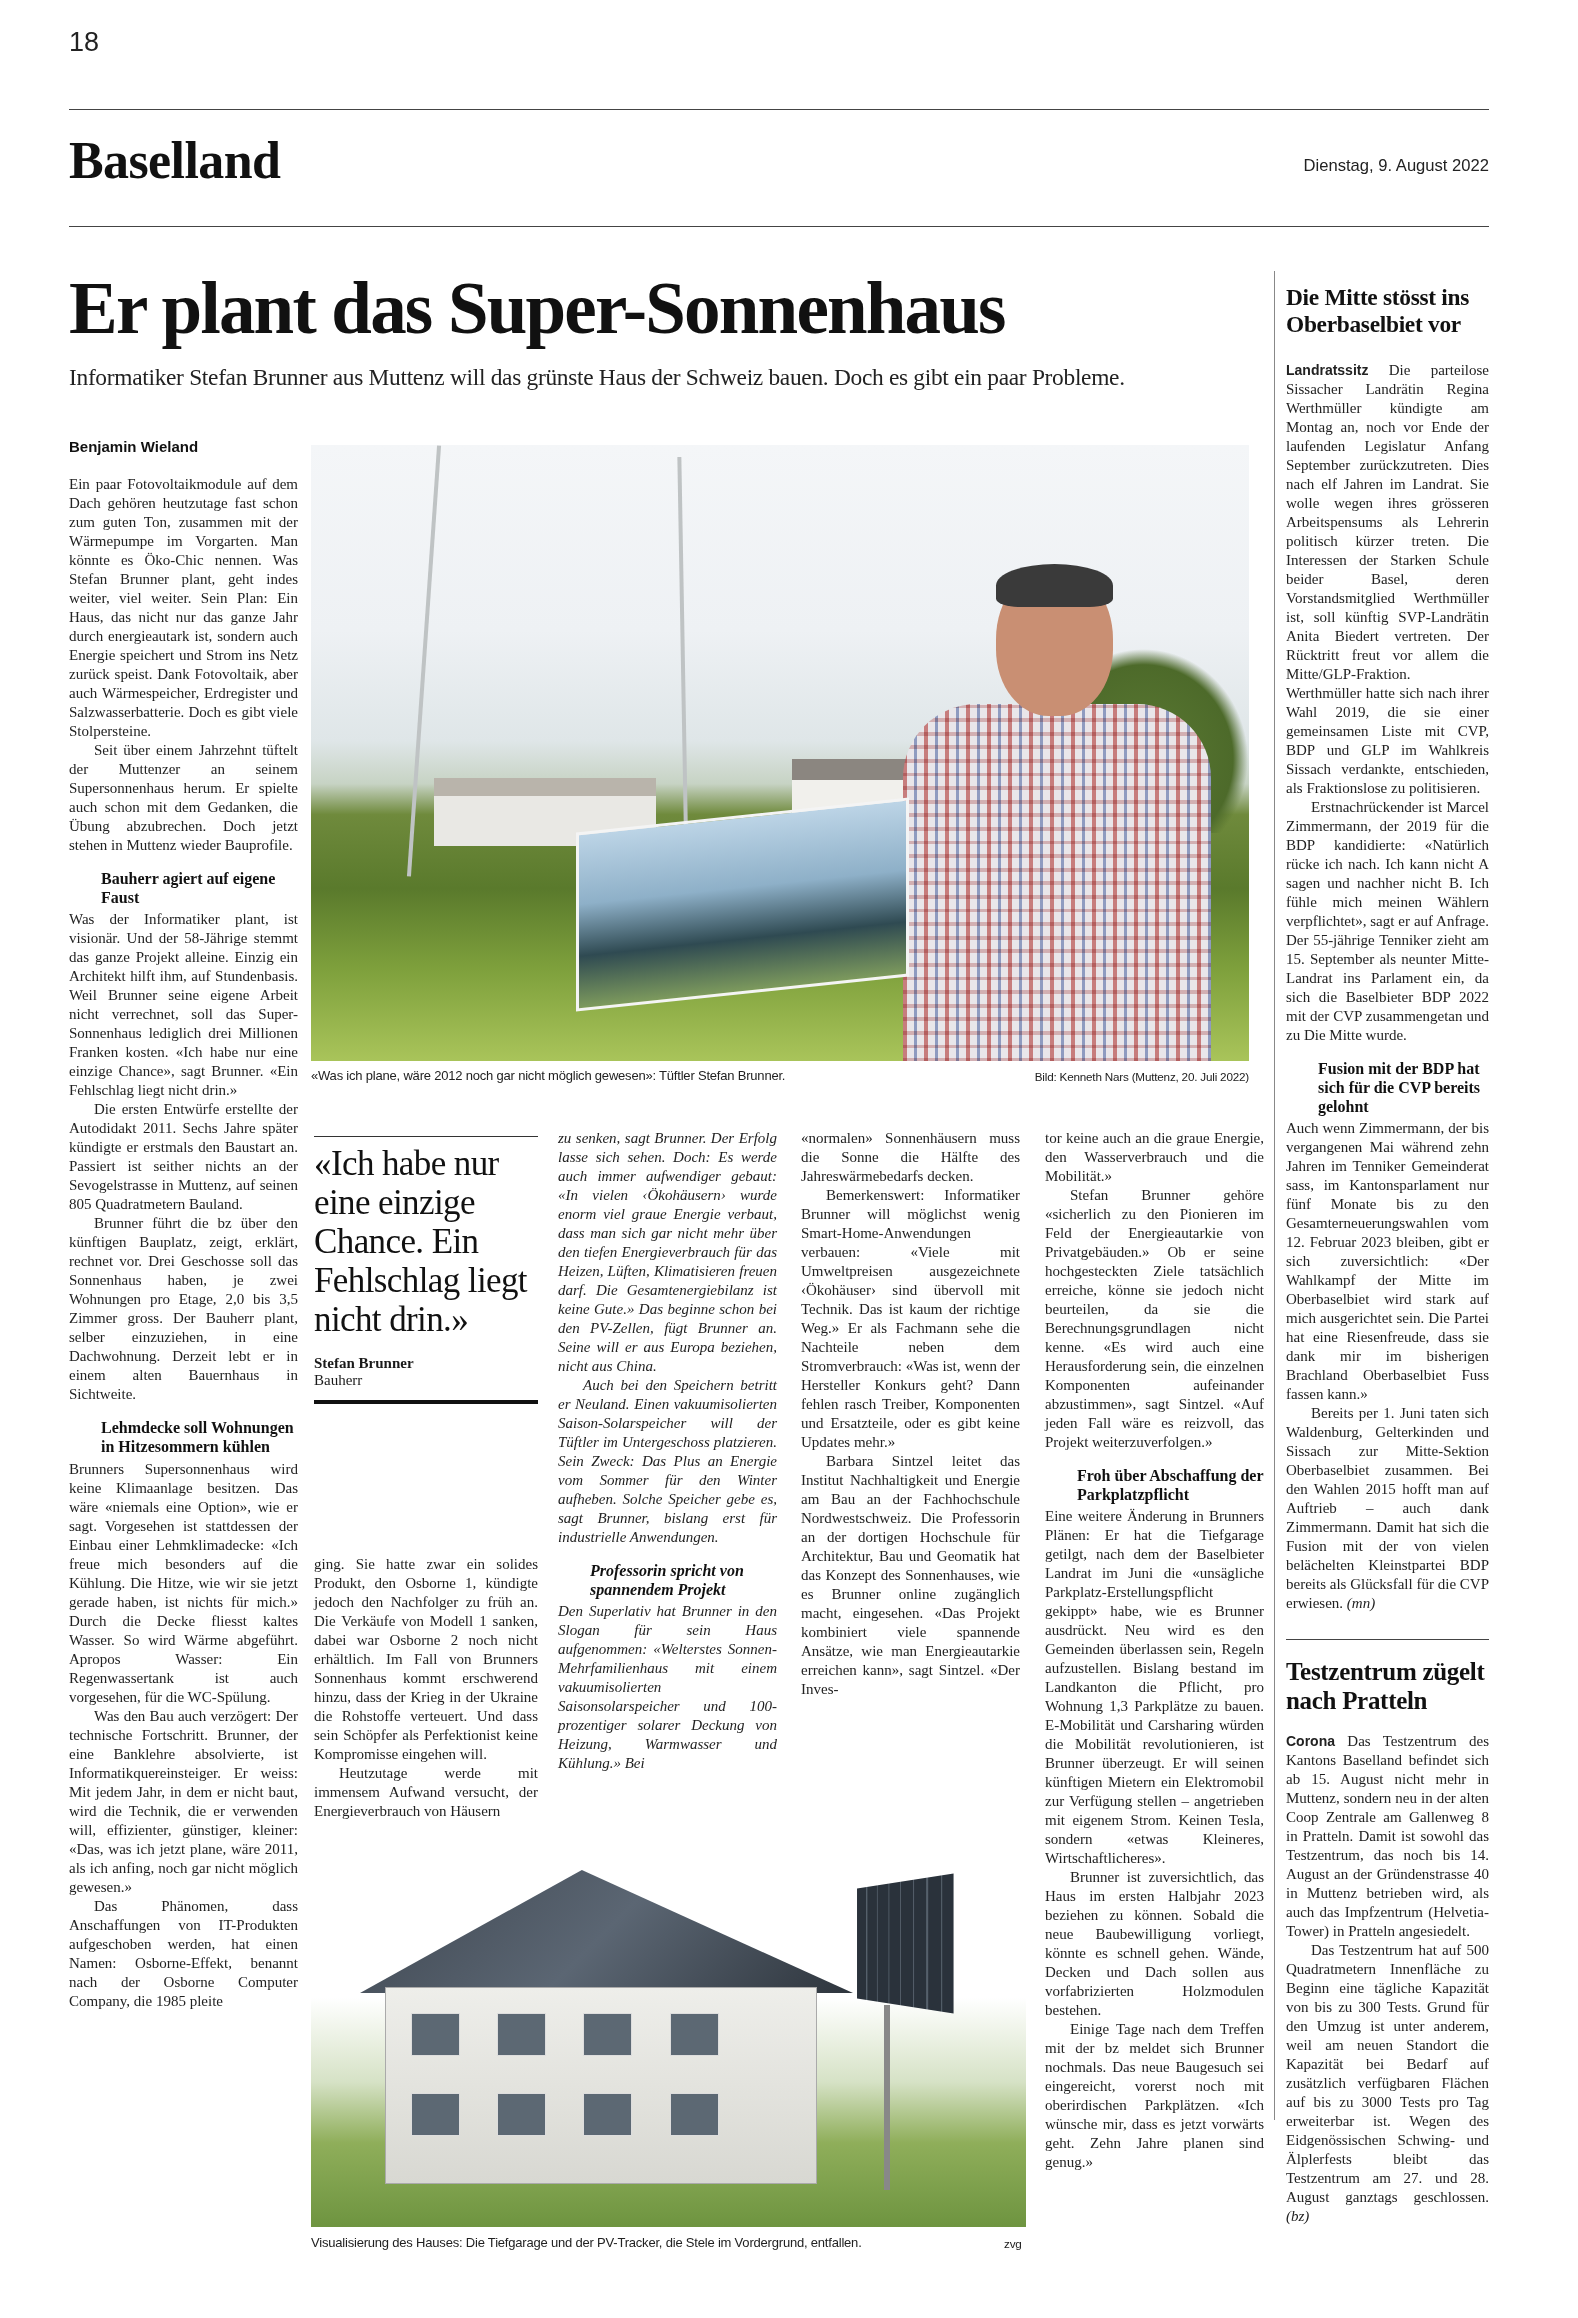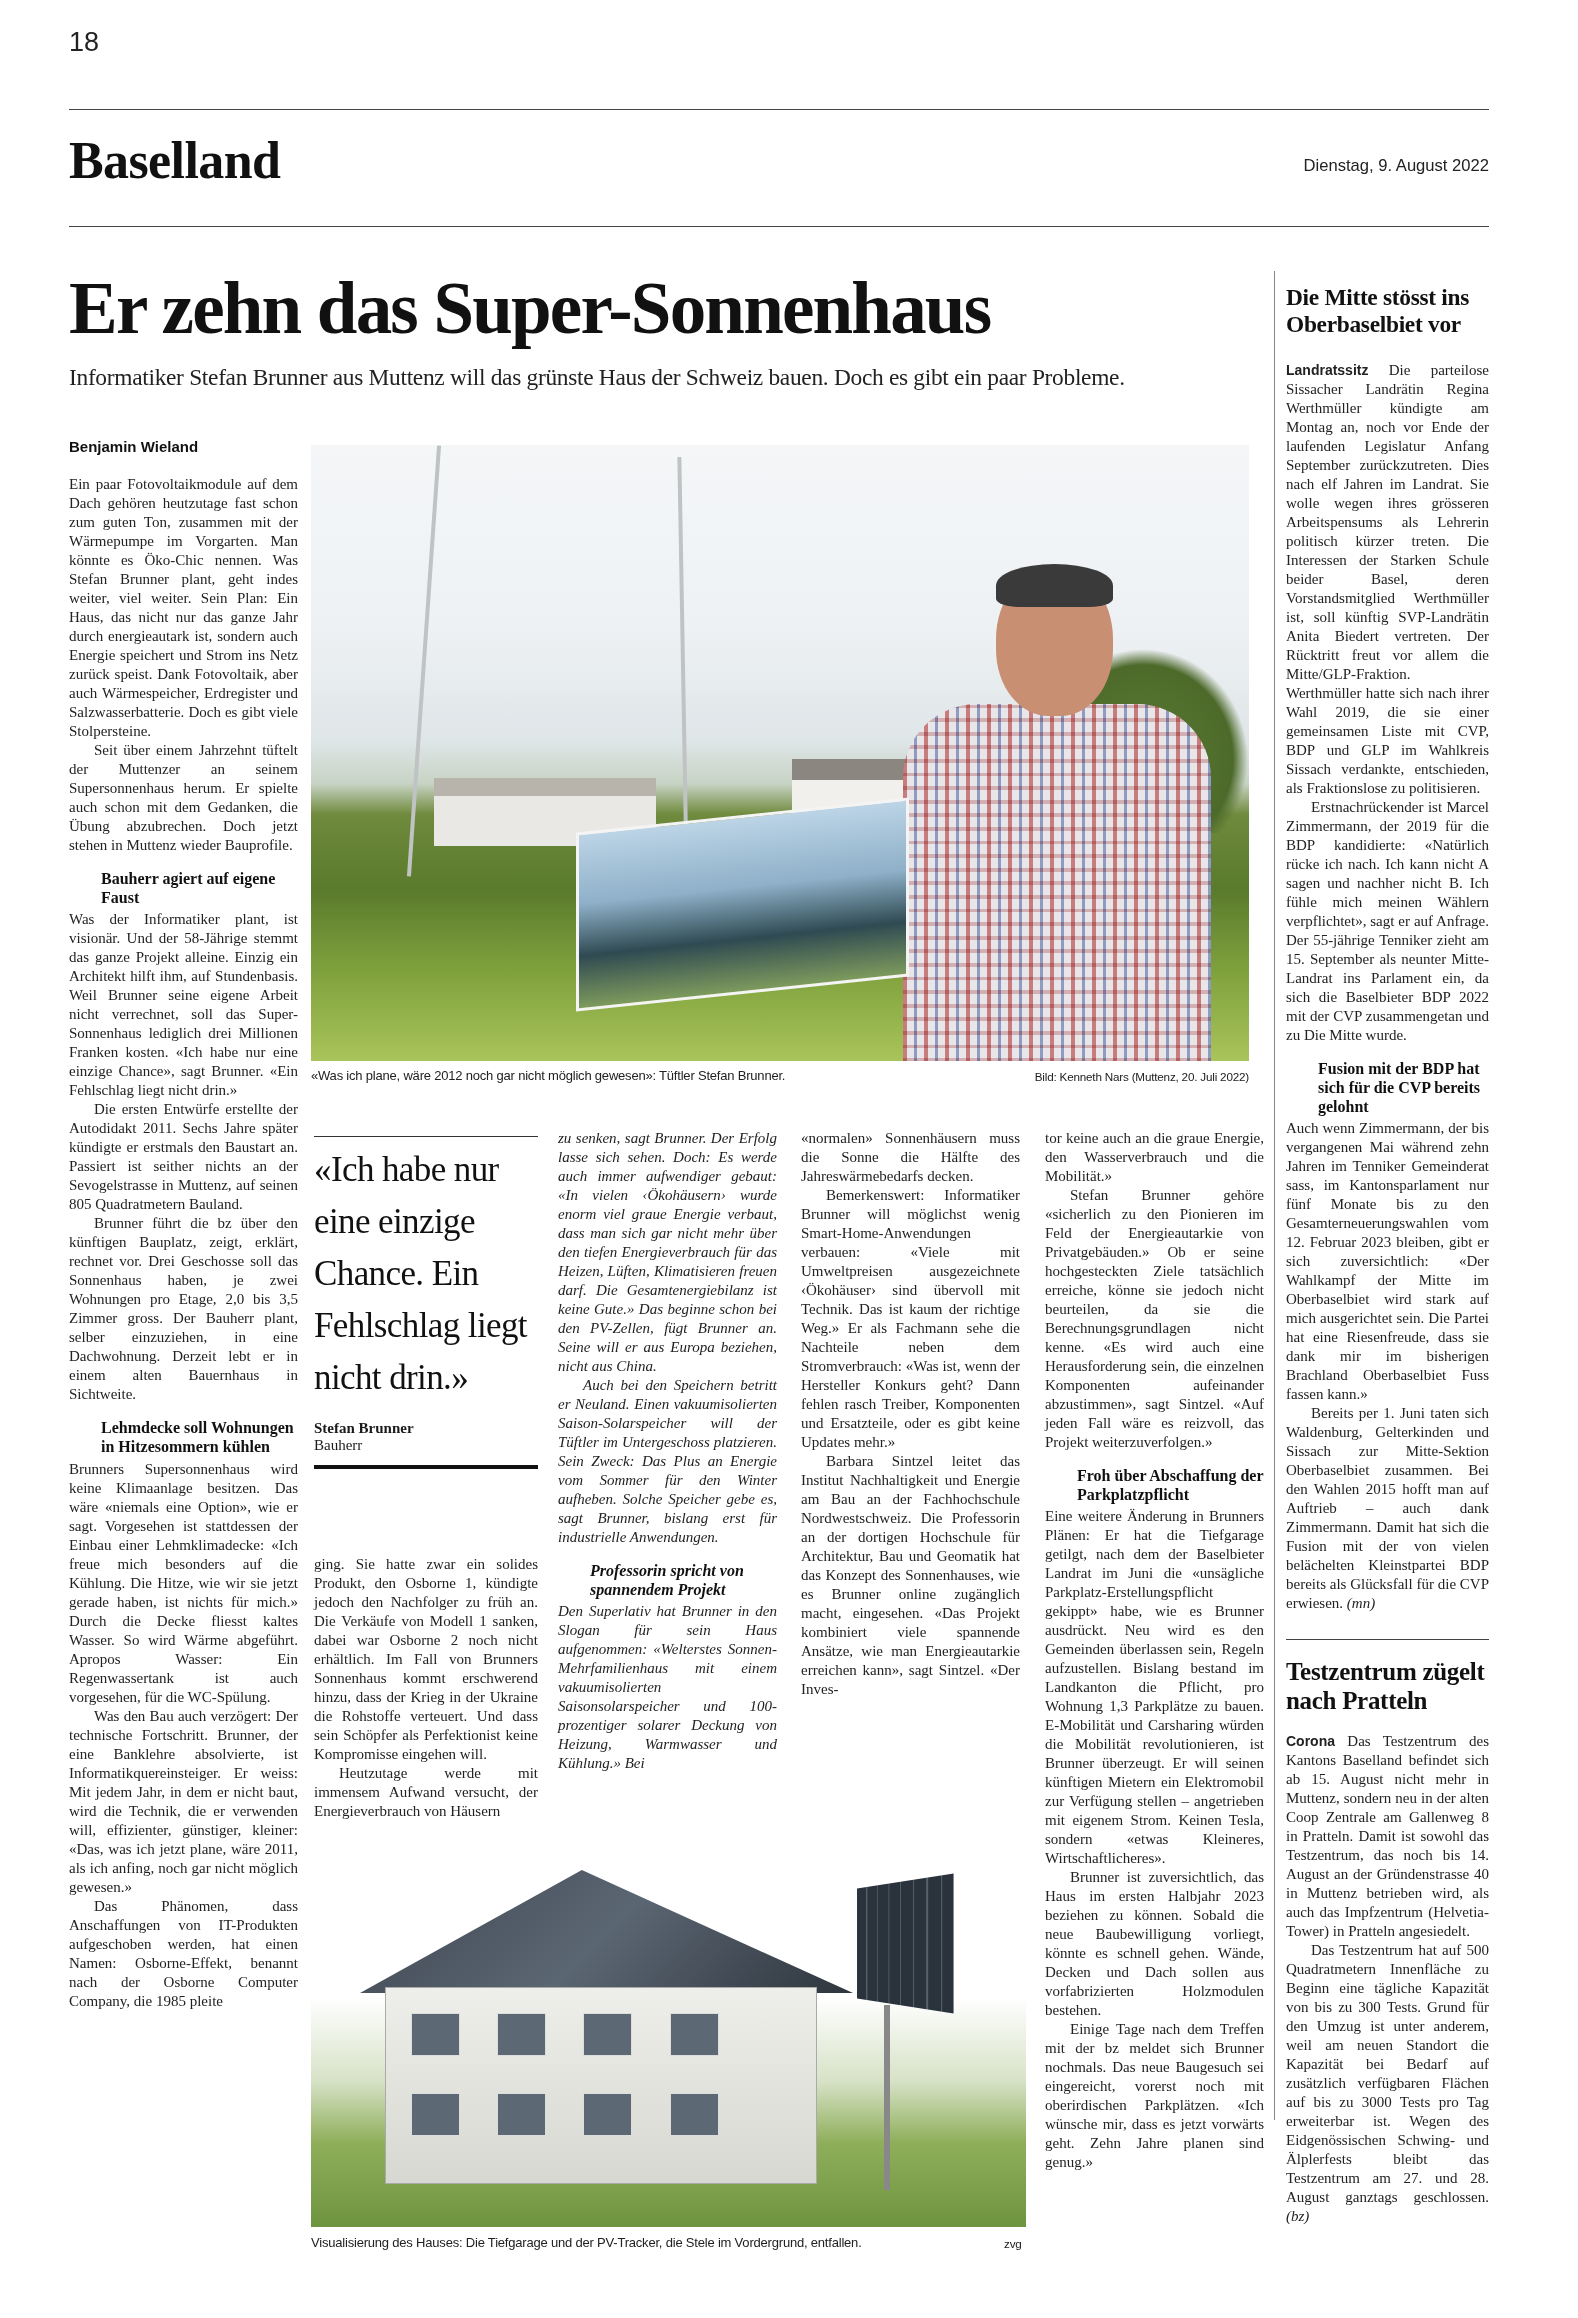--- a/index.html
+++ b/index.html
@@ -49,40 +49,40 @@
   .photo-vis { left: 311px; top: 1845px; width: 715px; height: 382px;
     background: linear-gradient(180deg, #ffffff 0%, #ffffff 40%, #d6e2c6 62%, #8fae5a 78%, #6e9440 100%); }
   .photo-vis .bldg { position:absolute; left: 74px; top: 142px; width: 432px; height: 197px; background: linear-gradient(180deg,#eeeeea,#d8d8d2); border: 1.2px solid #aaa; }
   .photo-vis .roof { position:absolute; left: 49px; top: 25px; width: 493px; height: 123px; background: linear-gradient(135deg,#3e4650 0%, #5b6673 50%, #2e353d 100%); clip-path: polygon(0 100%, 45% 0, 100% 100%); }
   .photo-vis .win { position:absolute; width: 49px; height: 43px; background:#5c6873; border: 1.8px solid #ddd; }
   .photo-vis .tracker { position:absolute; left: 536px; top: 37px; width: 105px; height: 123px; background: repeating-linear-gradient(90deg,#2a323b 0 12.3px,#55606b 12.3px 13.6px); transform: perspective(185px) rotateY(-25deg); }
   .photo-vis .stele { position:absolute; left: 573px; top: 160px; width: 6.2px; height: 185px; background:#888; }
 
   
   .quote { position: absolute; left: 314px; top: 1136px; width: 224px; border-top: 1.2px solid #333; padding-top: 7.4px; }
-  .quote .qtext { font-family: "Liberation Serif", serif; font-size: 35px; line-height: 52px; color: #111; letter-spacing: -0.6px; }
+  .quote .qtext { font-family: "Liberation Serif", serif; font-size: 35px; line-height: 39px; color: #111; letter-spacing: -0.6px; }
   .quote .qname { margin-top: 16px; font-family: "Liberation Serif", serif; font-weight: bold; font-size: 15px; }
   .quote .qrole { font-family: "Liberation Serif", serif; font-size: 15px; }
   .quote .qbar { margin-top: 11px; height: 3.7px; background: #111; }
 
   
   .sidebar-divider { position: absolute; left: 1274px; top: 271px; width: 1.2px; height: 1849px; background: #888; }
   .side-h { position: absolute; font-family: "Liberation Serif", serif; font-weight: bold; color: #111; line-height: 1.15; letter-spacing: -0.3px; }
   .side-sep { position: absolute; left: 1286px; width: 203px; height: 1.2px; background: #444; }
 </style>
 </head>
 <body>
 
 <div class="abs page-num">18</div>
 <div class="rule" style="top:109px"></div>
 <div class="abs section-title">Baselland</div>
 <div class="abs date">Dienstag, 9. August 2022</div>
 <div class="rule" style="top:226px"></div>
 
-<h1 class="abs headline">Er zehn das Super-Sonnenhaus</h1>
+<h1 class="abs headline">Er plant das Super-Sonnenhaus</h1>
 <div class="abs dek">Informatiker Stefan Brunner aus Muttenz will das grünste Haus der Schweiz bauen. Doch es gibt ein paar Probleme.</div>
 <div class="abs byline">Benjamin Wieland</div>
 
 <div class="photo photo-main">
   <div class="pole" style="left:111px;top:0;height:432px;transform:rotate(4deg);"></div>
   <div class="pole" style="left:370px;top:12.3px;height:419px;transform:rotate(-1deg);"></div>
   <div class="pole" style="left:715px;top:160px;height:247px;"></div>
   <div class="house-bg"></div>
   <div class="house-bg2"></div>
   <div class="trees"></div>

